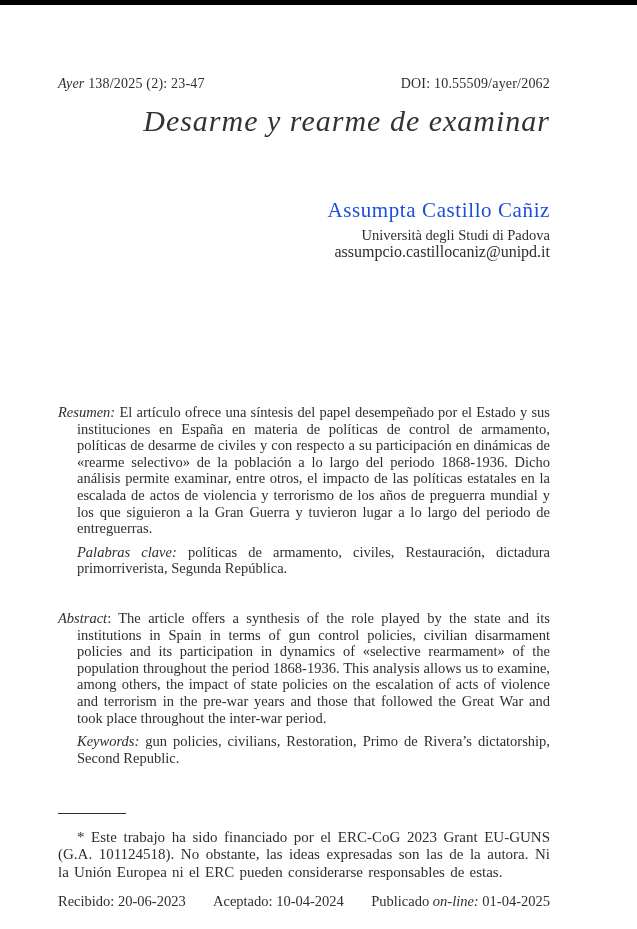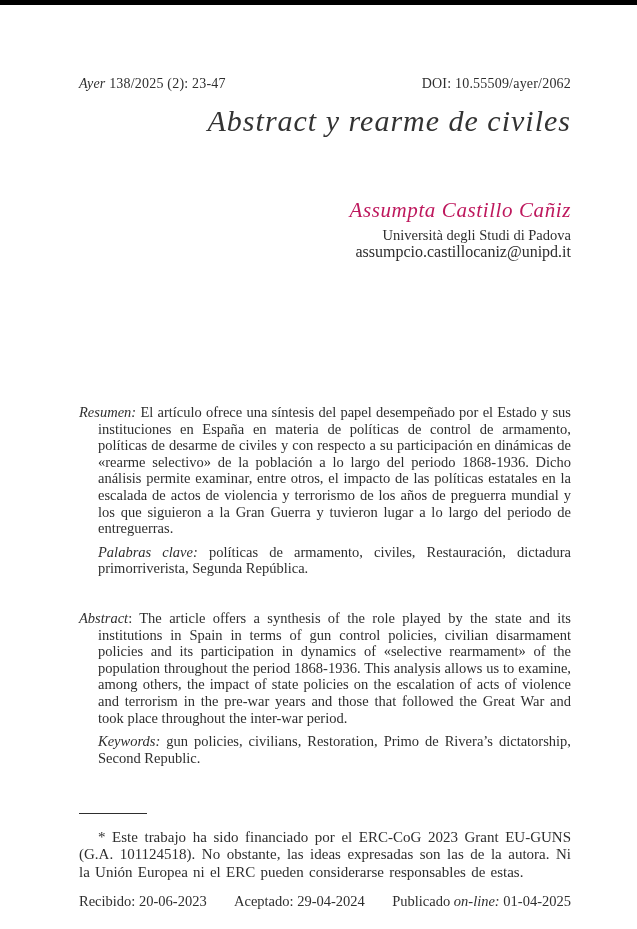--- a/index.html
+++ b/index.html
@@ -17,21 +17,21 @@
   }
   .top-edge {
     position: absolute;
     top: 0; left: 0;
     width: 100%;
     height: 5px;
     background: #000000;
   }
   .content {
     position: absolute;
-    left: 79px;
+    left: 58px;
     top: 0;
     width: 492px;
     height: 723px;
   }
   .it { font-style: italic; }
 
   .header-row {
     position: absolute;
     top: 76px;
     left: 0; right: 0;
@@ -53,25 +53,24 @@
     color: #333333;
   }
 
   .author-block {
     position: absolute;
     top: 197px;
     left: 0; right: 0;
     text-align: right;
   }
   .author-name {
-    font-style: italic;
     font-size: 21px;
     letter-spacing: 0.6px;
     line-height: 26px;
-    color: #be185d;
+    color: #1d4ed8;
   }
   .affil {
     font-size: 14.5px;
     line-height: 16.5px;
     margin-top: 4px;
   }
   .email {
     font-size: 16px;
     line-height: 16.5px;
   }
@@ -136,21 +135,21 @@
 <div class="top-edge"></div>
 
 <div class="content">
 
   <div class="header-row">
     <span><span class="it">Ayer</span><span> 138/2025 (2): 23-47</span></span>
     <span>DOI: 10.55509/ayer/2062</span>
   </div>
 
   <div class="title-block">
-    <div>Abstract y rearme de civiles</div>
+    <div>Desarme y rearme de examinar</div>
   </div>
 
   <div class="author-block">
     <div class="author-name">Assumpta Castillo Cañiz</div>
     <div class="affil">Università degli Studi di Padova</div>
     <div class="email">assumpcio.castillocaniz@unipd.it</div>
   </div>
 
   <div class="resumen-block">
     <p class="para hang" style="margin:0"><span class="it">Resumen:</span> <span>El artículo ofrece una síntesis del papel desempeñado por el Estado y sus instituciones en España en materia de políticas de control de armamento, políticas de desarme de civiles y con respecto a su participación en dinámicas de «rearme selectivo» de la población a lo largo del periodo 1868-1936. Dicho análisis permite examinar, entre otros, el impacto de las políticas estatales en la escalada de actos de violencia y terrorismo de los años de preguerra mundial y los que siguieron a la Gran Guerra y tuvieron lugar a lo largo del periodo de entreguerras.</span></p>
@@ -162,17 +161,17 @@
     <p class="para indented" style="margin-bottom:0"><span class="it">Keywords:</span> <span>gun policies, civilians, Restoration, Primo de Rivera’s dictatorship, Second Republic.</span></p>
   </div>
 
   <div class="footnote-block">
     <div class="footnote-rule"></div>
     <p class="footnote-text">* Este trabajo ha sido financiado por el ERC-CoG 2023 Grant EU-GUNS (G.A. 101124518). No obstante, las ideas expresadas son las de la autora. Ni la Unión Europea ni el ERC pueden considerarse responsables de estas.</p>
   </div>
 
   <div class="footer-row">
     <span>Recibido: 20-06-2023</span>
-    <span>Aceptado: 29-04-2024</span>
+    <span>Aceptado: 10-04-2024</span>
     <span><span>Publicado</span> <span class="it">on-line:</span> <span>01-04-2025</span></span>
   </div>
 
 </div>
 
 </body></html>

